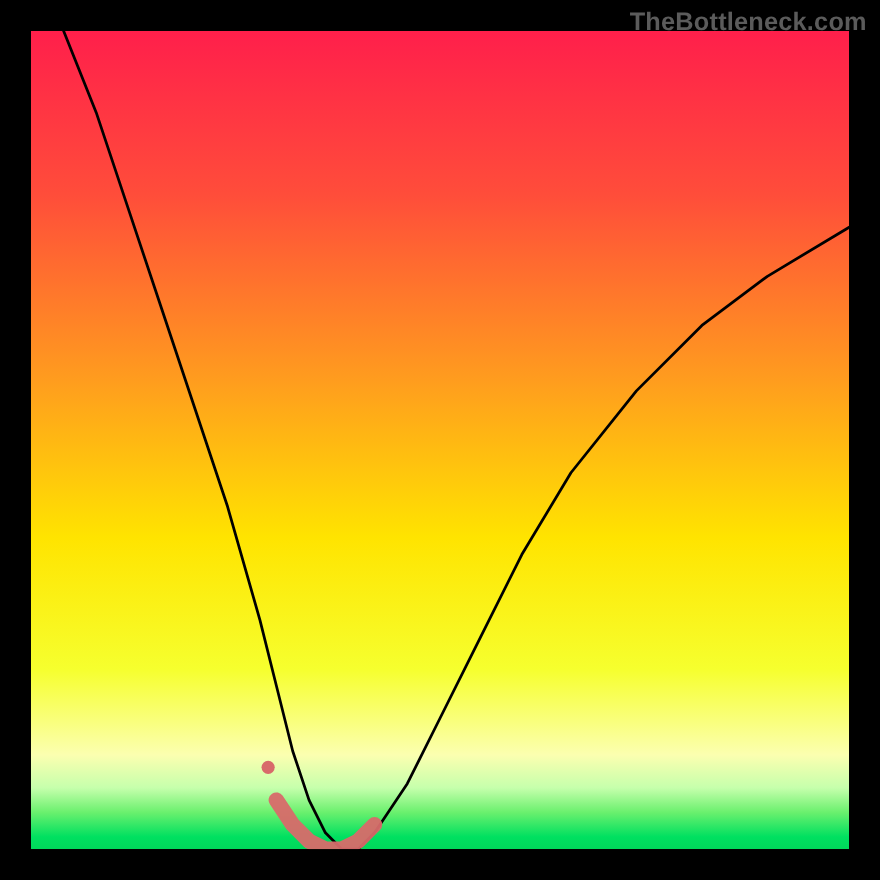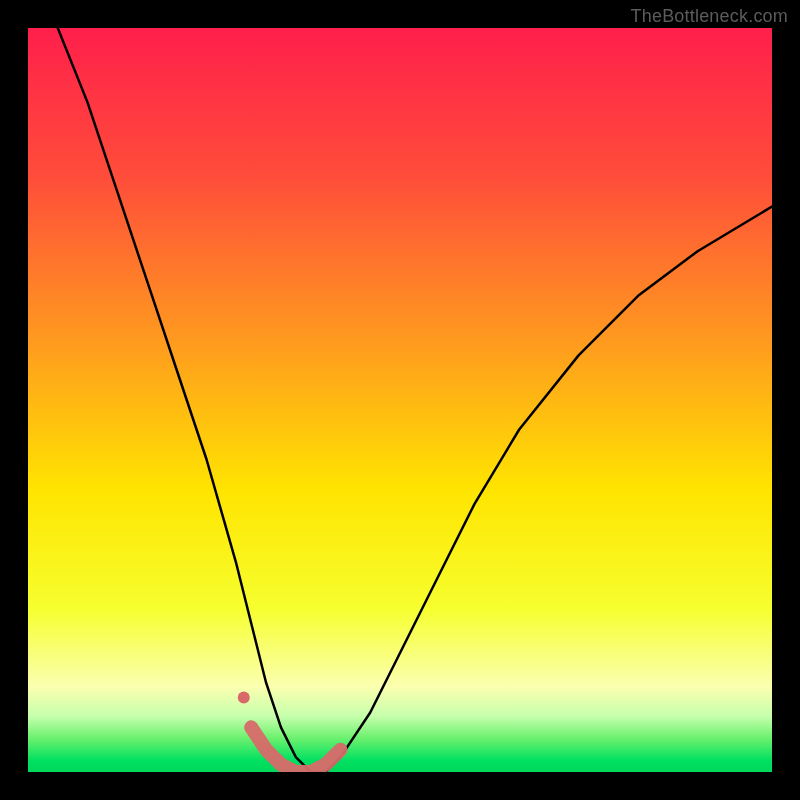--- a/index.html
+++ b/index.html
@@ -23,22 +23,22 @@
     top: 28px;
     width: 744px;
     height: 744px;
     overflow: hidden;
   }
   .watermark {
     position: absolute;
     top: 6px;
     right: 12px;
     color: #5b5b5b;
-    font-size: 18px;
-    font-weight: 400;
+    font-size: 23px;
+    font-weight: 700;
     font-family: Arial, Helvetica, sans-serif;
     letter-spacing: 0.2px;
     z-index: 10;
     user-select: none;
   }
   svg { display: block; }
 </style>
 </head>
 <body>
 

